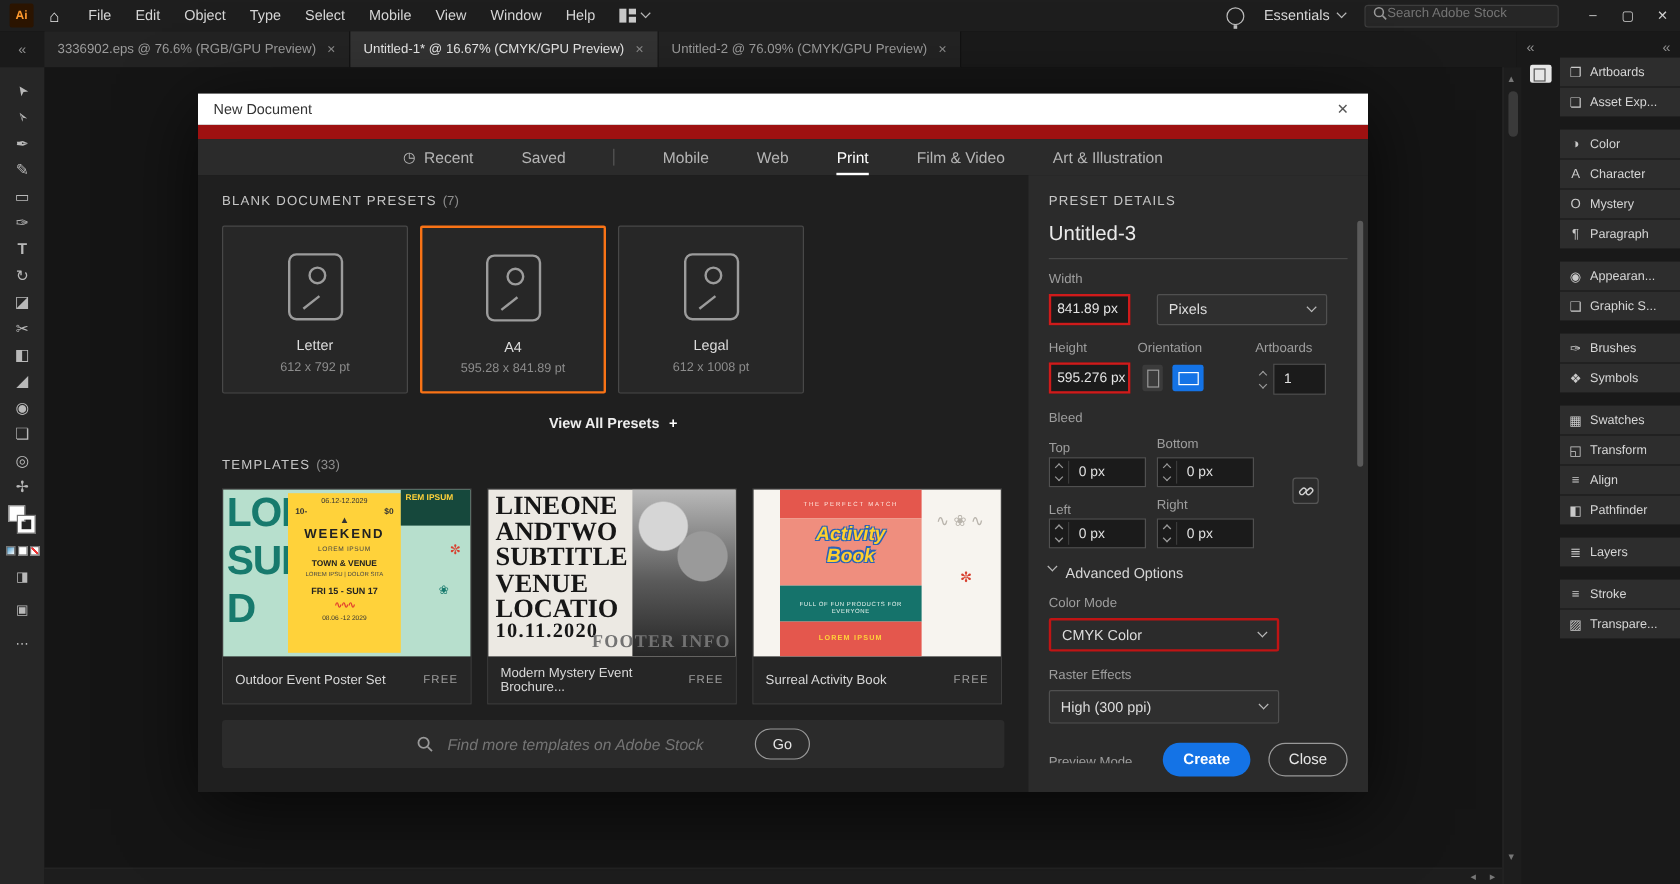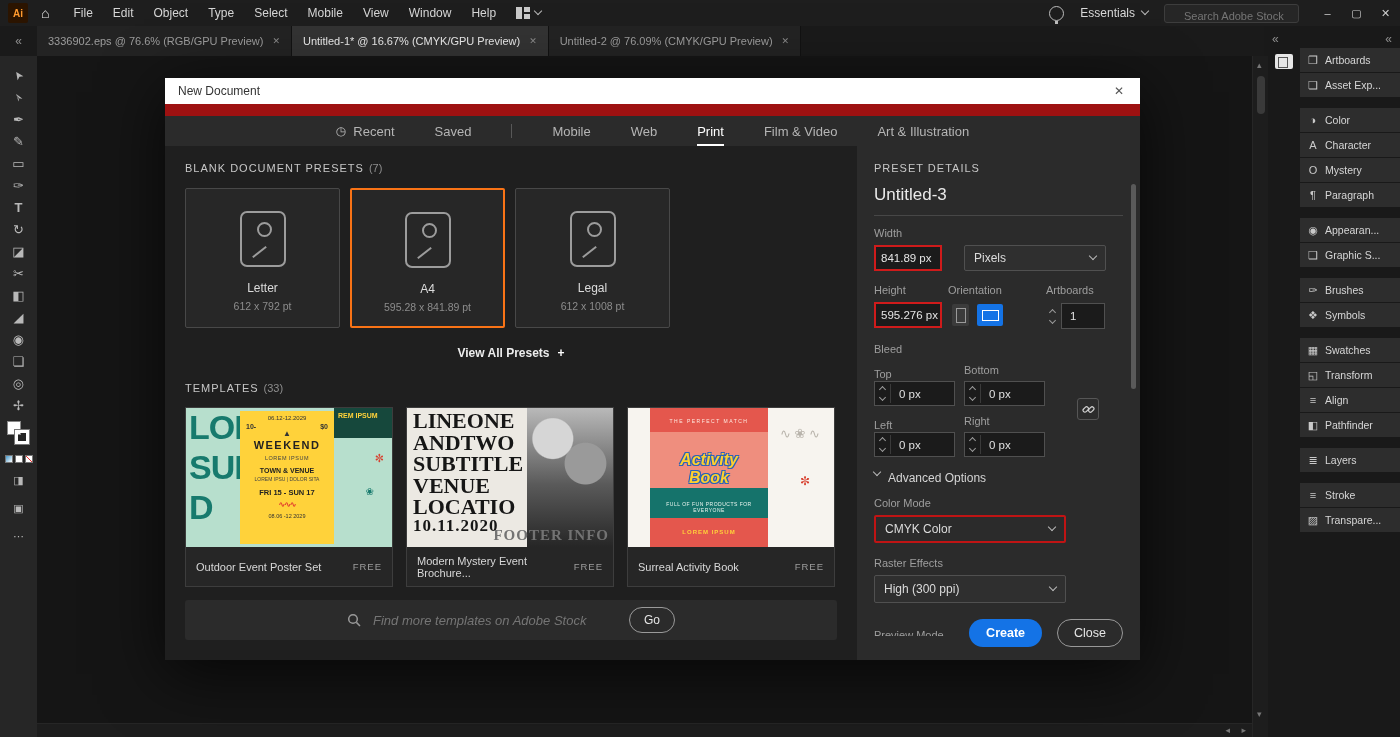--- a/index.html
+++ b/index.html
@@ -11,21 +11,21 @@
   .ai-logo { width:20px; height:20px; margin-left:8px; background:#2b1400; color:#ff9a2e; font-weight:bold; font-size:10px; display:flex; align-items:center; justify-content:center; border-radius:2px; }
   .home { margin-left:13px; font-size:14px; color:#e8e8e8; }
   .menus { display:flex; margin-left:14px; }
   .menus span { padding:0 10px; }
   .grid-btn { display:flex; align-items:center; gap:5px; margin-left:10px; }
   .mb-spacer { flex:1; }
   .bulb { position:relative; width:15px; height:15px; border:1.4px solid #bdbdbd; border-radius:50%; margin-right:16px; }
   .bulb::after { content:""; position:absolute; left:4.5px; bottom:-4px; width:3px; height:3px; background:#bdbdbd; }
   .workspace { display:flex; align-items:center; gap:7px; margin-right:16px; color:#d9d9d9; }
   .chev { width:6px; height:6px; border-right:1.5px solid #b9b9b9; border-bottom:1.5px solid #b9b9b9; transform:rotate(45deg); display:inline-block; margin-top:-4px; }
-  .app-search { width:135px; height:19px; background:#262626; border:1px solid #3d3d3d; border-radius:3px; display:flex; align-items:flex-end; padding:0 6px; gap:13px; margin-right:14px; }
+  .app-search { width:162px; height:19px; background:#262626; border:1px solid #3d3d3d; border-radius:3px; display:flex; align-items:flex-start; padding:0 6px; gap:0; margin-right:14px; }
   .app-search input { background:transparent; border:none; outline:none; color:#9a9a9a; font-size:11px; width:124px; font-family:inherit; }
   .win-controls { display:flex; }
   .win-controls span { width:29px; text-align:center; font-size:11px; color:#cfcfcf; }
 
   
   .tabbar { position:absolute; top:26px; left:0; width:1264px; height:30px; background:#1a1a1a; display:flex; z-index:55; }
   .tab-cap { width:37px; display:flex; align-items:center; justify-content:center; color:#8f8f8f; font-size:12px; }
   .tab { height:30px; display:flex; align-items:center; padding:0 11px; background:#232323; border-right:1px solid #121212; color:#9c9c9c; font-size:11px; gap:9px; }
   .tab.active { background:#333333; color:#e8e8e8; }
   .tab .x { font-size:9px; color:#8a8a8a; }
@@ -133,21 +133,21 @@
     background:
       radial-gradient(circle at 30% 22%, #d6d6d6 0 16%, rgba(0,0,0,0) 17%),
       radial-gradient(circle at 68% 40%, #9a9a9a 0 20%, rgba(0,0,0,0) 21%),
       linear-gradient(180deg, #b9b9b9, #5a5a5a 55%, #262626); }
   .t2 .footer { position:absolute; right:4px; bottom:3px; font-family:"Liberation Serif", serif; font-weight:bold; color:#737373; font-size:15px; letter-spacing:1px; }
 
   
   .t3 { background:#f7f4ef; }
   .t3 .poster { position:absolute; left:22px; top:0; width:118px; height:139px; }
   .t3 .band-a { height:24px; background:#e4574d; color:#ffe9e0; font-size:5px; text-align:center; padding-top:10px; letter-spacing:1.5px; }
-  .t3 .band-b { height:56px; background:#ef8e7e; text-align:center; padding-top:19px; }
+  .t3 .band-b { height:56px; background:#ef8e7e; text-align:center; padding-top:5px; }
   .t3 .bub { font-weight:bold; font-style:italic; font-size:16px; color:#ffd02e; line-height:1.1;
     text-shadow:-1px -1px 0 #2a63b8, 1px -1px 0 #2a63b8, -1px 1px 0 #2a63b8, 1px 1px 0 #2a63b8; }
   .t3 .band-c { height:30px; background:#15736b; color:#e9f5ef; font-size:5px; text-align:center; padding-top:13px; letter-spacing:0.5px; }
   .t3 .band-d { height:29px; background:#e4574d; color:#ffd23a; font-size:6px; font-weight:bold; text-align:center; padding-top:11px; letter-spacing:1px; }
   .t3 .doodles { position:absolute; right:4px; top:12px; width:60px; color:#b9b4ac; font-size:13px; line-height:2.2; text-align:center; }
   .t3 .star { position:absolute; right:24px; top:66px; color:#d8402f; font-size:12px; }
 
   
   .stock-search { margin-top:13px; height:40px; background:#2b2b2b; border-radius:3px; display:flex; align-items:center; justify-content:center; gap:12px; }
   .stock-search input { background:transparent; border:none; outline:none; font-style:italic; font-size:13px; color:#8f8f8f; width:230px; font-family:inherit; }

